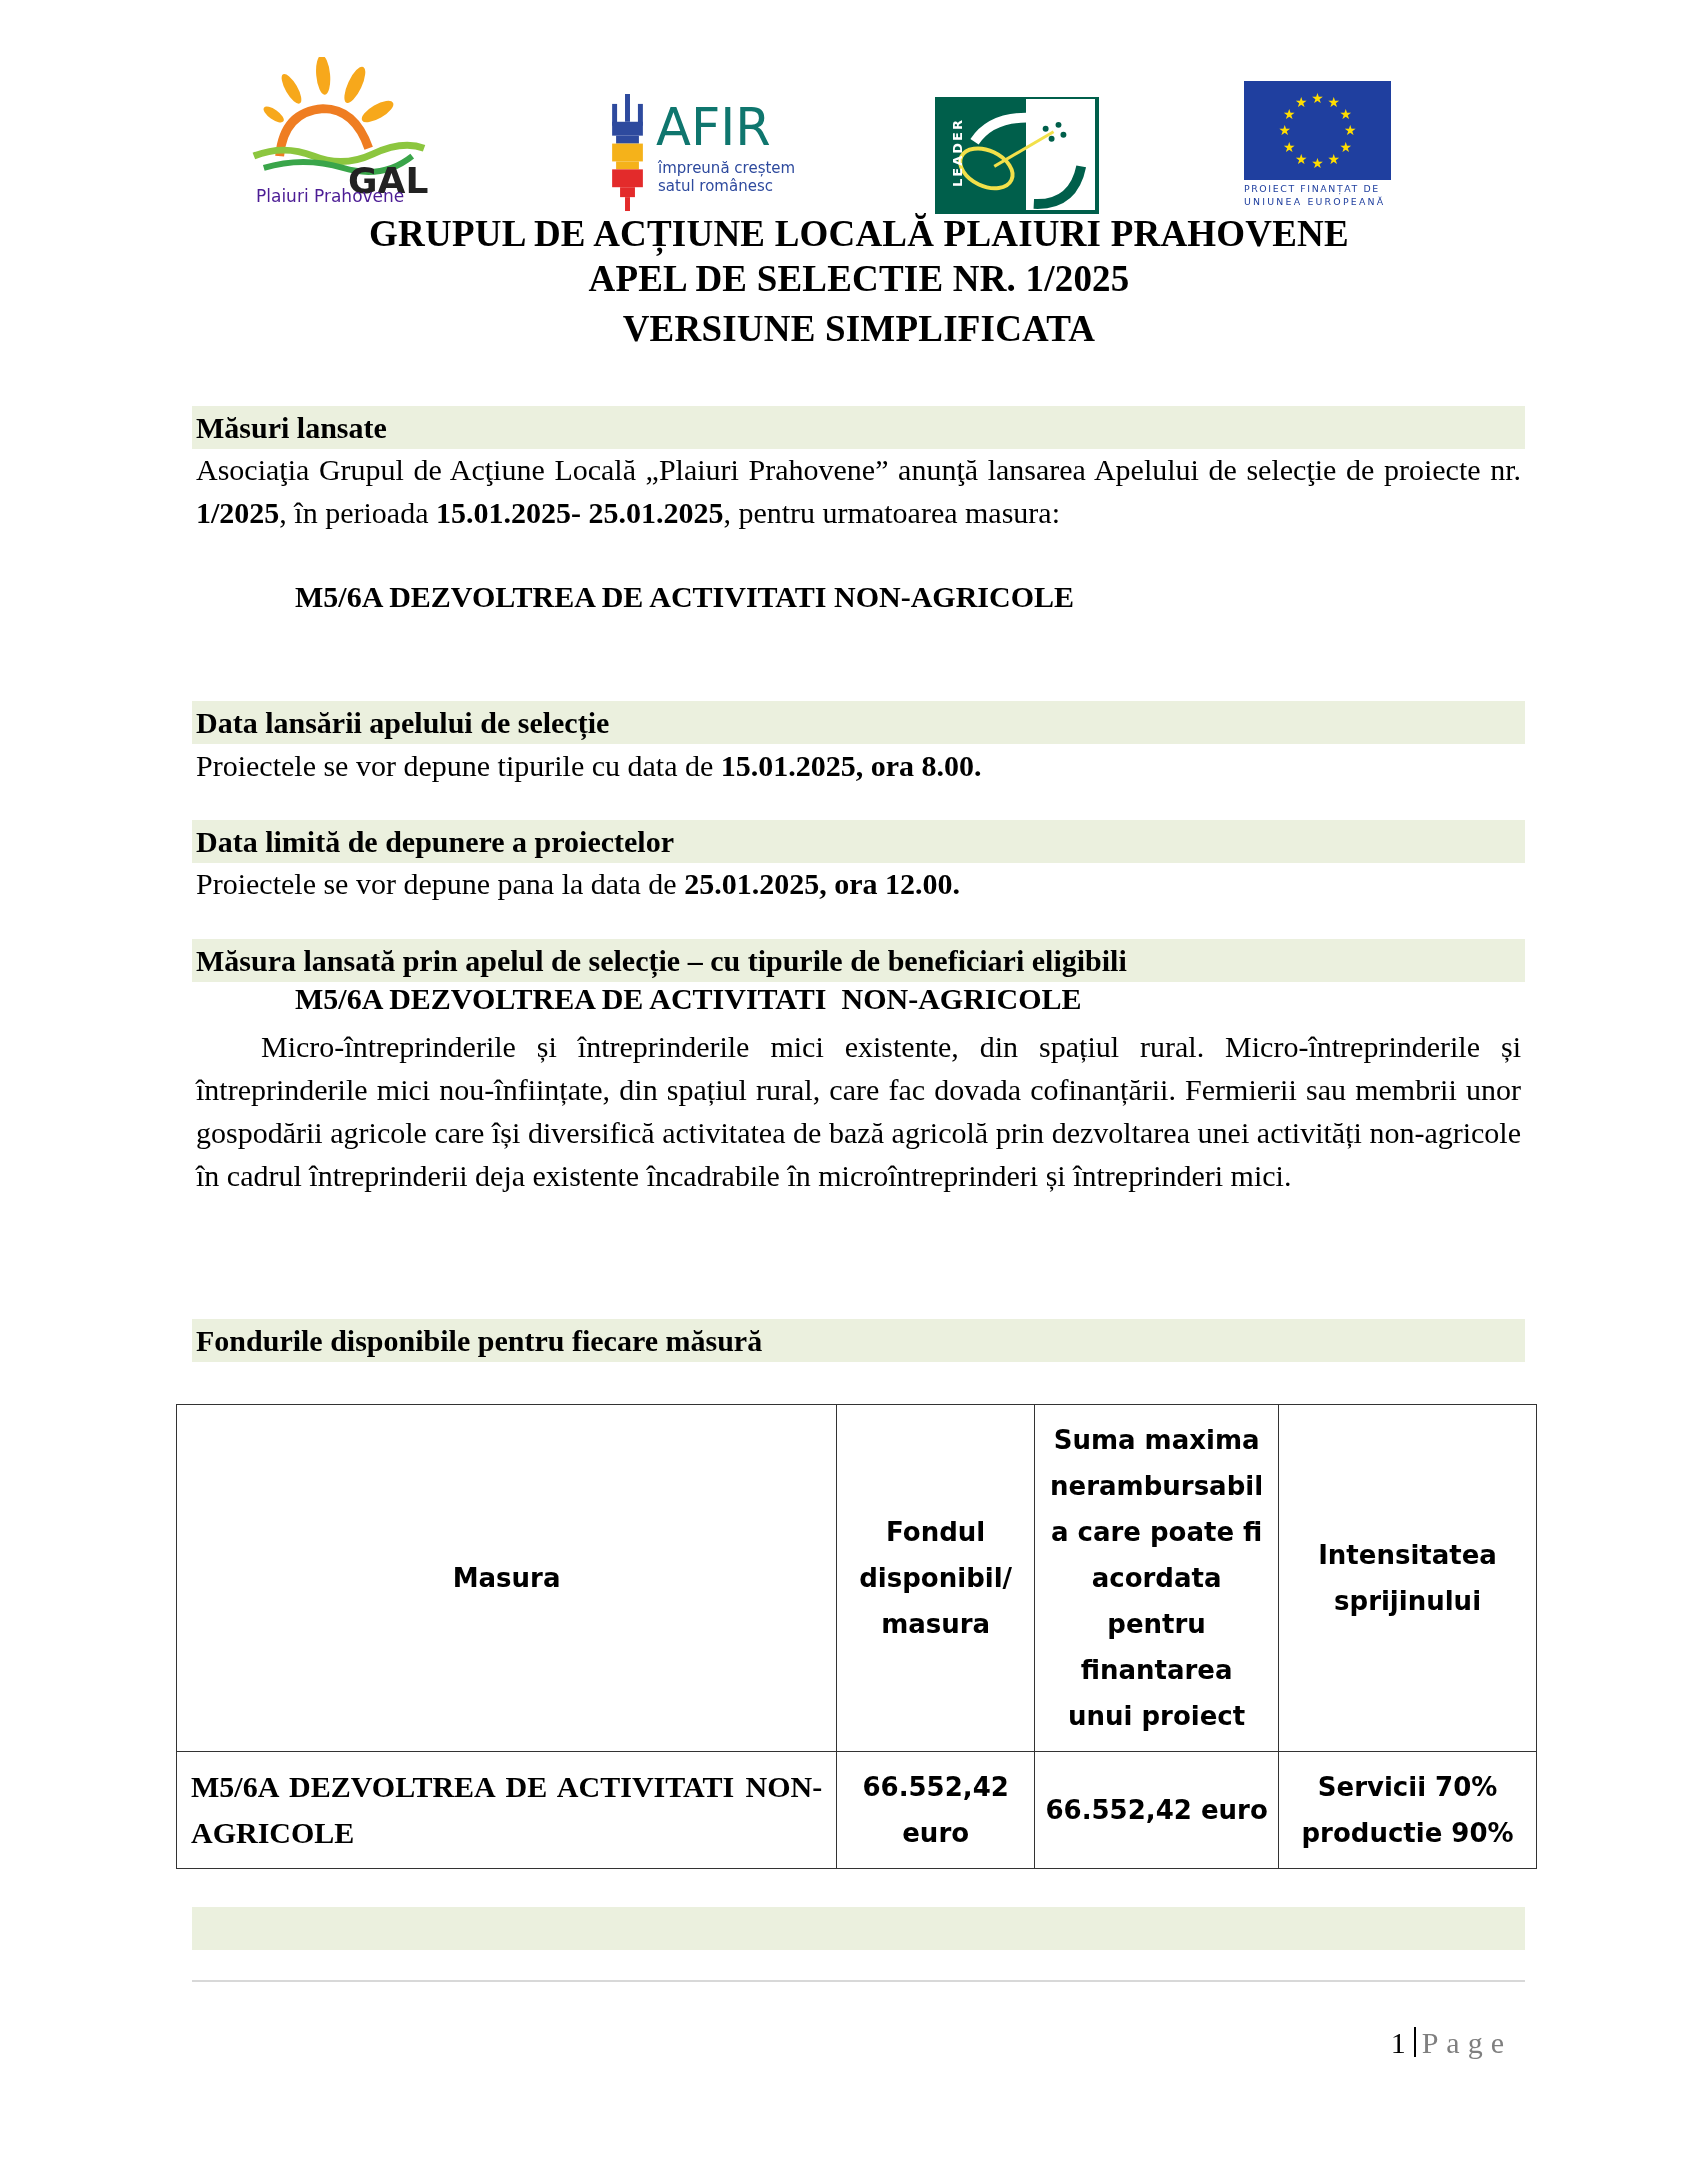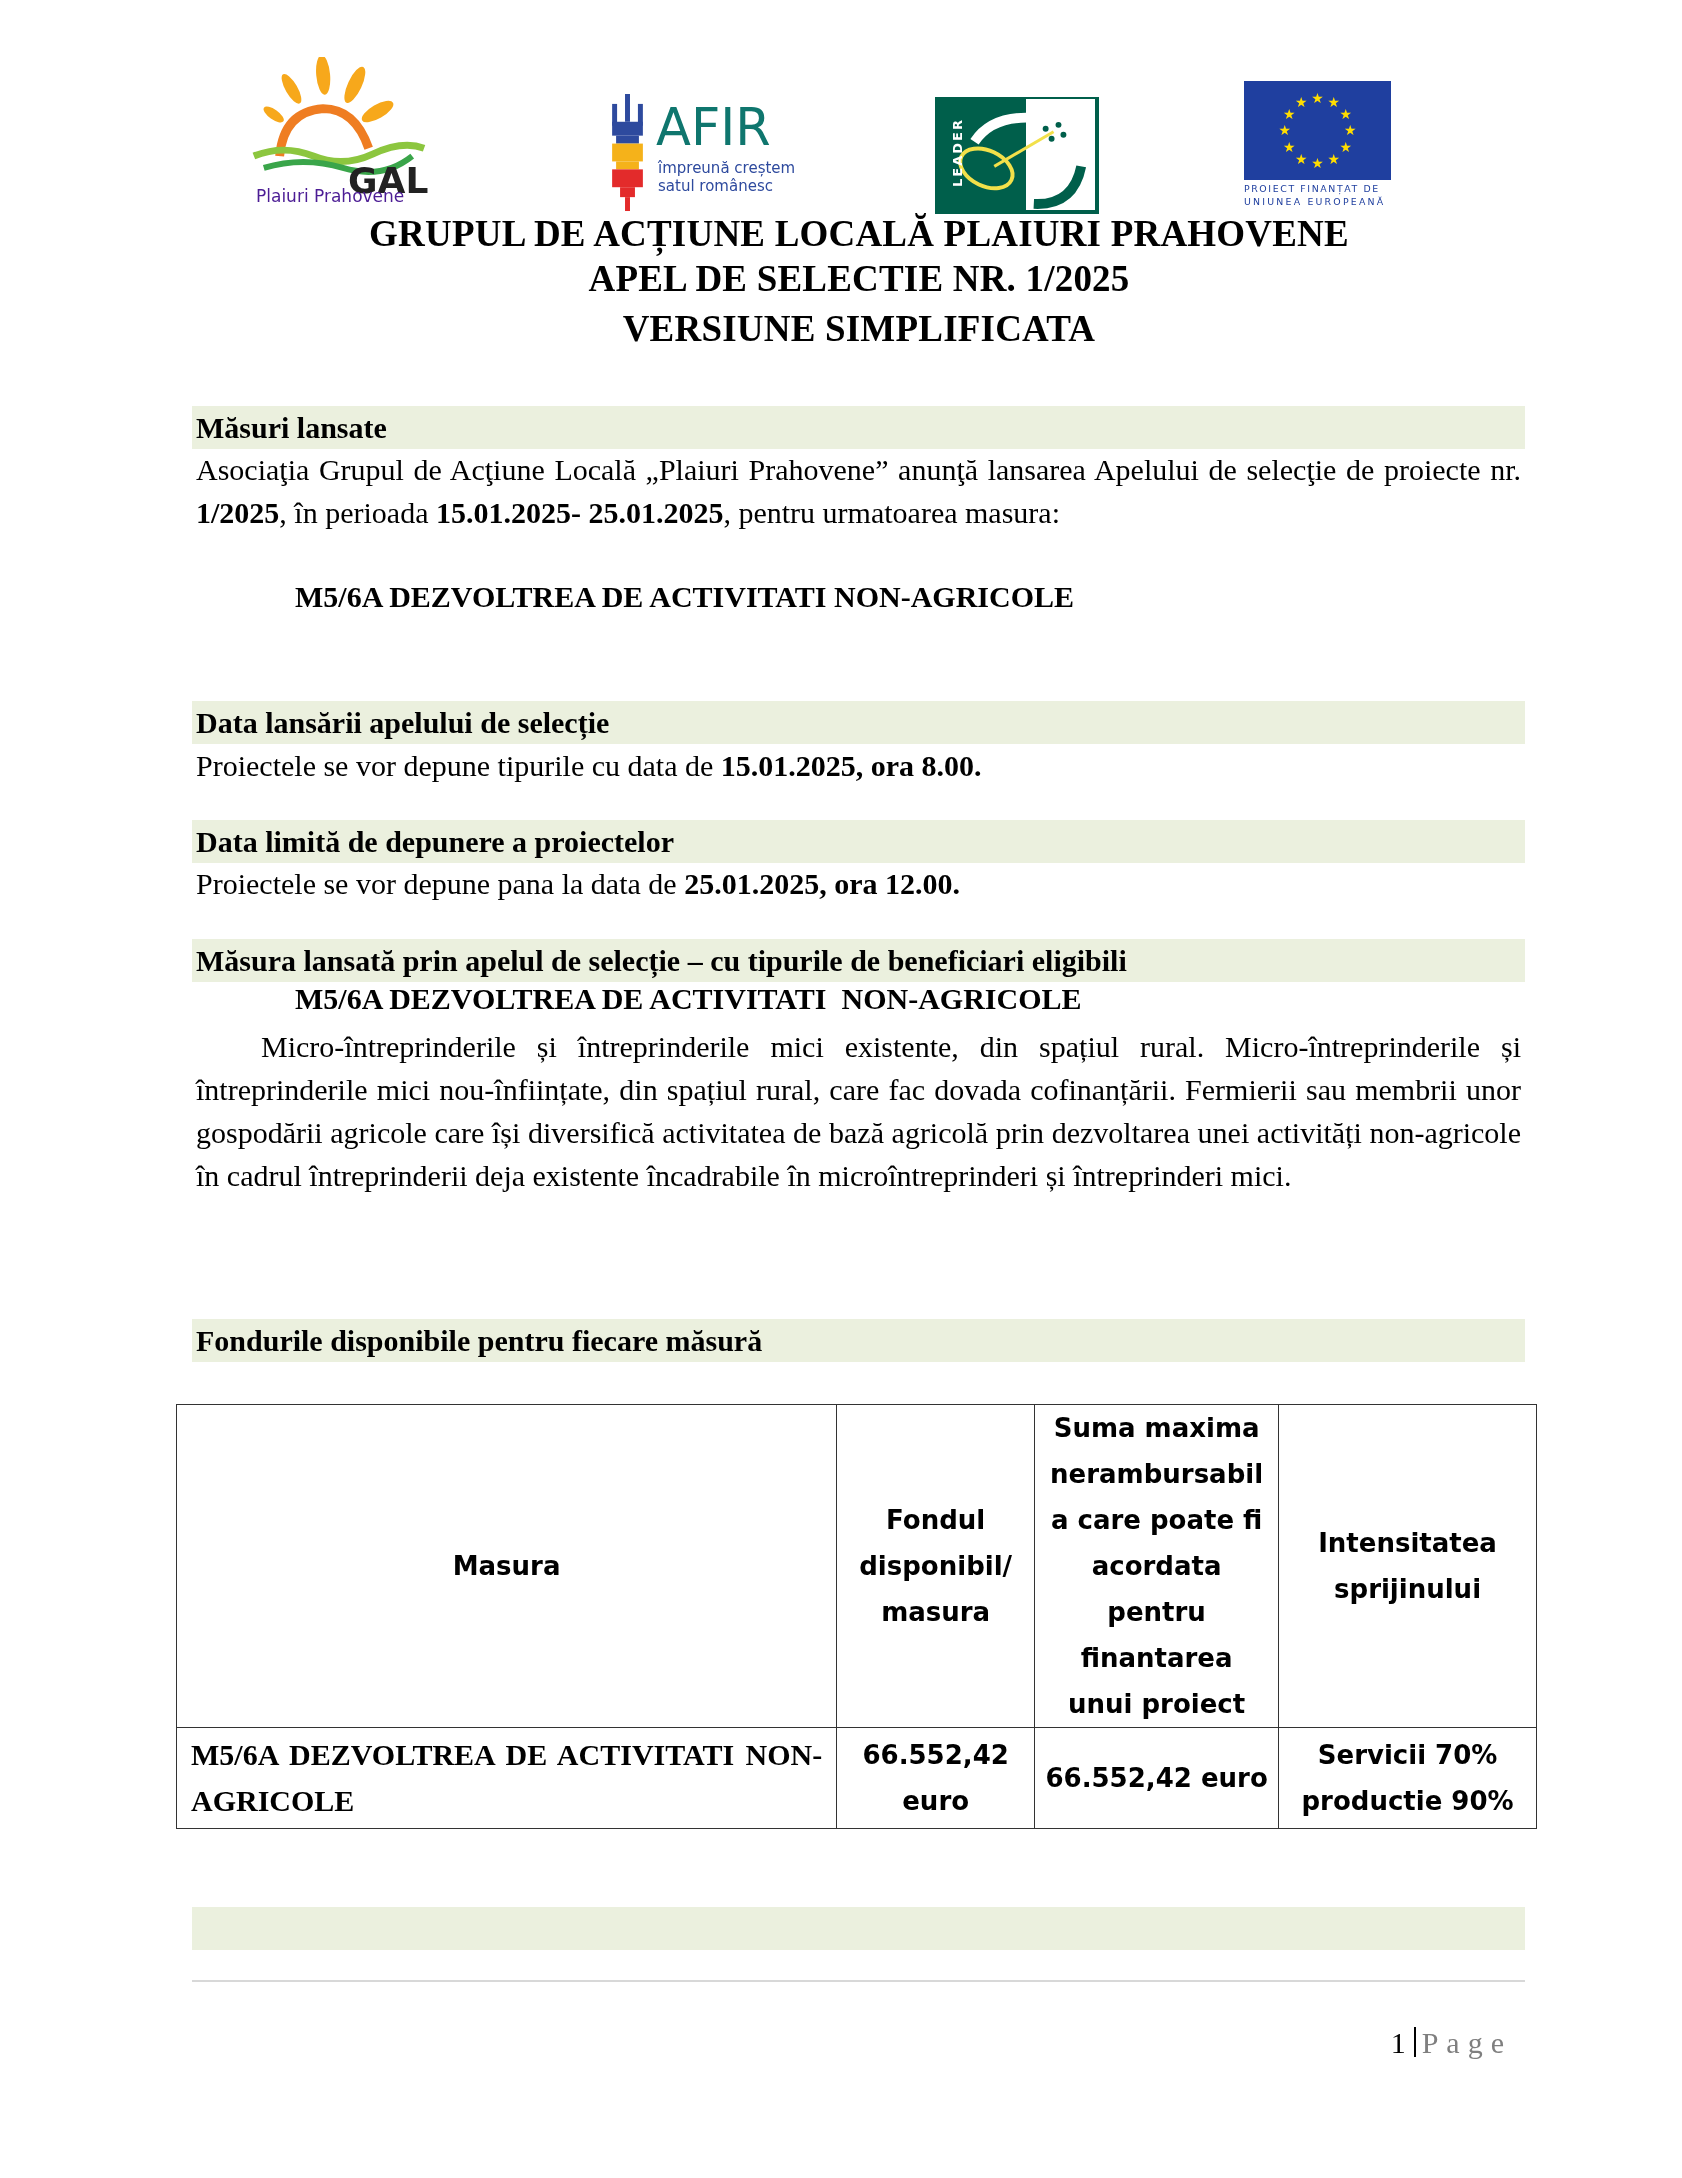--- a/index.html
+++ b/index.html
@@ -8,21 +8,21 @@
   .logo { position:absolute; }
   .title { position:absolute; left:0; width:1718px; text-align:center; font-weight:bold;
            font-size:37px; letter-spacing:0.2px; }
   .band { position:absolute; left:192px; width:1333px; height:43px; background:#ebf0de; }
   .band-h { position:absolute; left:196px; font-weight:bold; font-size:30px; line-height:43px; white-space:nowrap; }
   .para { position:absolute; left:196px; width:1325px; font-size:30px; line-height:43px; text-align:justify; }
   .para b { font-weight:bold;font-family:Liberation Serif, serif; }
   .measure { position:absolute; font-weight:bold; font-size:30px; white-space:nowrap; }
   table.funds { position:absolute; left:176px; top:1404px; width:1361px; border-collapse:collapse;
                 font-family:"DejaVu Sans", sans-serif; }
-  table.funds td, table.funds th { border:1.5px solid #333; padding:0 10px; vertical-align:middle; }
+  table.funds td, table.funds th { border:1.5px solid #333; padding:12px 10px; vertical-align:middle; }
   table.funds th { font-weight:bold; font-size:26px; line-height:46px; text-align:center; }
   table.funds td { font-size:26px; line-height:46px; text-align:center; font-weight:bold; }
   table.funds td.measure-cell { font-family:"Liberation Serif", serif; font-size:30px; text-align:justify;
       text-align-last:left; font-weight:bold; padding:4px 14px; line-height:46px; }
   .footer-line { position:absolute; left:192px; width:1333px; top:1980px; height:2px; background:#d8d8d8; }
   .page-num { position:absolute; right:170px; top:1992px; font-size:30px; color:#000; letter-spacing:2px;margin-top:34px; }
   .page-num .sep { display:inline-block; width:2px; height:30px; background:#000; vertical-align:-4px; margin:0 6px; }
   .page-num .pg { color:#7f7f7f; letter-spacing:8px; }
 </style>
 </head>

